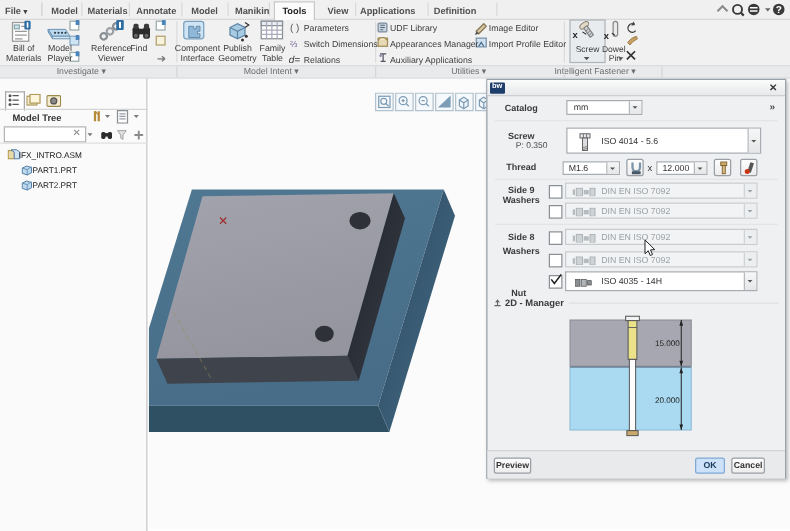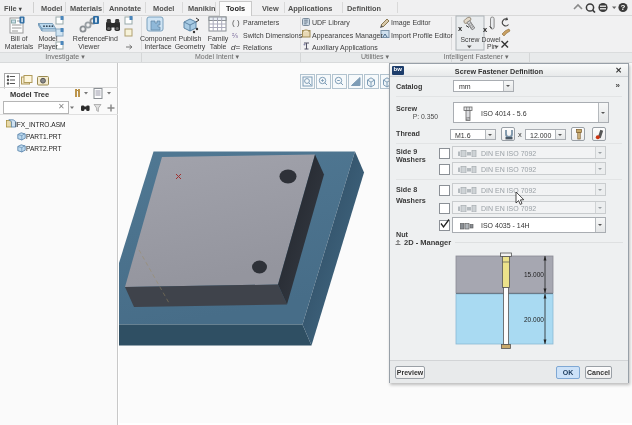--- a/index.html
+++ b/index.html
@@ -8,21 +8,21 @@
 #tools-tab{background:#fbfbfb;border:1px solid #c9c9c9;border-bottom:none;color:#222;top:1px;height:14px;line-height:14px}
 #ribbon{left:0;top:16px;width:632px;height:36px;background:#f1f1f2}
 #band{left:0;top:52px;width:632px;height:11px;background:#e8eaeb;border-top:1px solid #dadcdd;border-bottom:1px solid #d8dadb;box-sizing:border-box}
 .bandlbl{position:absolute;top:1px;font-size:7px;color:#6c6c6c;width:160px;text-align:center}
 .bdiv{position:absolute;top:1px;height:9px;width:1px;background:#d4d6d7}
 .rdiv{position:absolute;top:17px;height:33px;width:1px;background:#dcdcdd}
 #panel{left:0;top:63px;width:118px;height:362px;background:#fafafa;border-right:1px solid #c8c8c8;box-sizing:border-box}
 #gfx{left:119px;top:63px;width:513px;height:360px;background:#fbfbfb;overflow:hidden}
 #dlg{left:389px;top:63px;width:240px;height:320px;background:#eef0f1;border:1px solid #98a0a8;box-sizing:border-box;box-shadow:1px 2px 3px rgba(0,0,0,0.25)}
 #dtitle{position:absolute;left:0;top:0;width:100%;height:13px;background:linear-gradient(#fafbfb,#e7e9ea);border-bottom:1px solid #ccd0d3;box-sizing:border-box}
-.dlbl{position:absolute;font-size:7.2px;font-weight:bold;color:#3a3a3a;text-align:left}
+.dlbl{position:absolute;font-size:7.2px;font-weight:bold;color:#3a3a3a;text-align:center}
 .dlbl2{position:absolute;font-size:6.8px;color:#4a4a4a;text-align:right}
 .combo{position:absolute;background:#fff;border:1px solid #a9adb2;box-sizing:border-box}
 .combo .ar{position:absolute;right:0;top:0;bottom:0;width:9px;border-left:1px solid #b5b9bd;background:linear-gradient(#f6f7f7,#e4e6e7)}
 .combo .ar:after{content:"";position:absolute;left:2.2px;top:50%;margin-top:-1px;border-left:2.2px solid transparent;border-right:2.2px solid transparent;border-top:2.8px solid #555}
 .dcombo{background:#f2f3f4;border:1px solid #c9ccce}
 .dcombo .ar{background:#eceeef;border-left:1px solid #d0d3d5}
 .dcombo .ar:after{border-top-color:#9aa0a4}
 .cbx{position:absolute;width:9px;height:9px;background:#fff;border:1px solid #8b9096}
 .ctext{position:absolute;font-size:7px;color:#333;white-space:nowrap}
 .dtext{color:#9aa1a6}
@@ -361,21 +361,20 @@
 
    <line x1="139" y1="250" x2="169" y2="303" stroke="#9a8a60" stroke-width="0.8" stroke-dasharray="4 3" opacity="0.6"></line>
   </g>
  </svg>
 </div>
 
 <div class="abs" id="dlg">
  <div id="dtitle"></div>
  <div class="abs" style="left:2px;top:1.5px;width:12px;height:9px;background:#1d3d6b;border-radius:1px"></div>
  <div class="abs" style="left:3.5px;top:2px;font-size:6px;color:#fff;font-weight:bold">bw</div>
- <div class="abs" style="left:0;top:2.5px;right:20px;text-align:center;font-size:7.2px;font-weight:bold;color:#333">Screw Fastener Definition</div>
  <div class="abs" style="right:6px;top:2px;font-size:8px;color:#333;font-weight:bold">✕</div>
 
  <div class="dlbl" style="left:6px;top:18px;width:42px">Catalog</div>
  <div class="combo" style="left:63px;top:16px;width:61px;height:12px">
   <div class="ctext" style="left:5px;top:2px">mm</div>
       <div class="ar"></div>
  </div>
  <div class="abs" style="right:8px;top:17px;font-size:8px;font-weight:bold;color:#444">»</div>
  <div class="abs" style="left:6px;top:32px;width:226px;height:1px;background:#e2e4e5"></div>
 

